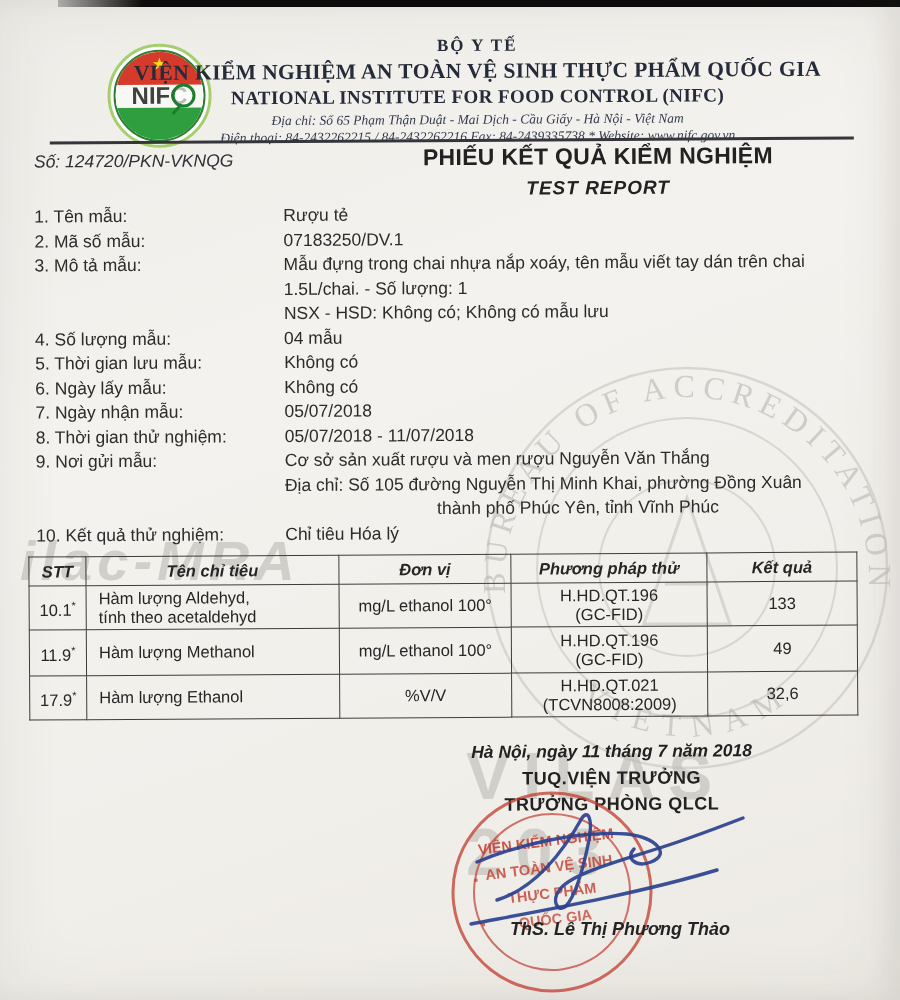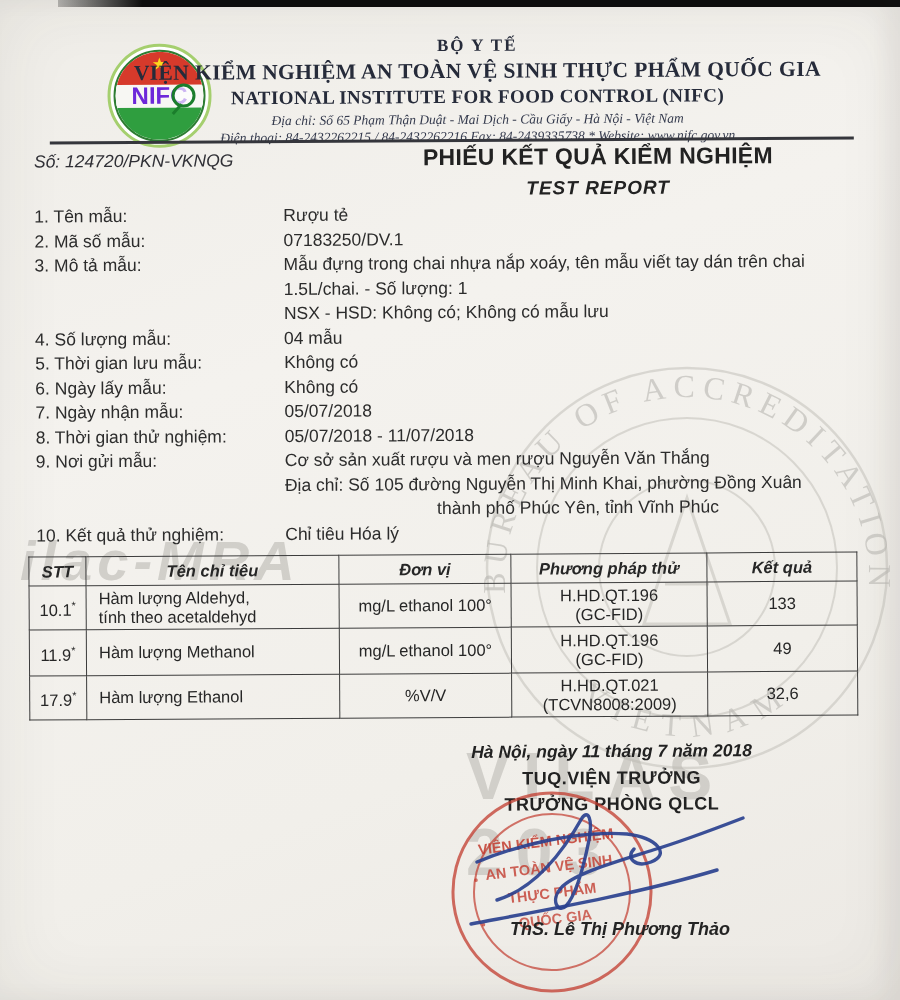--- a/index.html
+++ b/index.html
@@ -33,21 +33,21 @@
   .header-rule{position:absolute;top:139px;left:52px;width:804px;height:2.5px;background:#35363c;}
 
   
   .logo{position:absolute;left:110px;top:42px;width:104px;height:104px;border-radius:50%;
     border:3px solid #a5cf6e;background:#fff;box-sizing:border-box;}
   .logo-disc{position:absolute;inset:3px;border-radius:50%;overflow:hidden;border:2px solid #2e7d32;}
   .logo-red{height:37%;background:#d63a2b;position:relative;}
   .logo-star{position:absolute;left:50%;top:4px;transform:translateX(-50%);
     color:#ffd81c;font-size:17px;line-height:17px;}
   .logo-white{height:27%;background:#f7f7f3;display:flex;align-items:center;justify-content:center;}
-  .logo-nifc{font-size:24px;font-weight:bold;color:#6d28d9;letter-spacing:0px;line-height:1;}
+  .logo-nifc{font-size:24px;font-weight:bold;color:#404040;letter-spacing:0px;line-height:1;}
   .logo-green{height:36%;background:#2f9e3f;}
   .lens{position:absolute;right:13px;top:37px;width:18px;height:18px;border:3px solid #1b7e2c;
     border-radius:50%;background:rgba(255,255,255,.65);}
   .lens-handle{position:absolute;right:30px;top:56px;width:3px;height:13px;background:#1b7e2c;
     transform:rotate(42deg);}
 
   
   .doc-number{position:absolute;left:36px;top:149px;font-size:17.5px;font-style:italic;color:#303036;}
   .doc-title{position:absolute;left:310px;top:144px;width:580px;text-align:center;color:#222;}
   .title-vi{font-size:23px;font-weight:bold;letter-spacing:.3px;}

